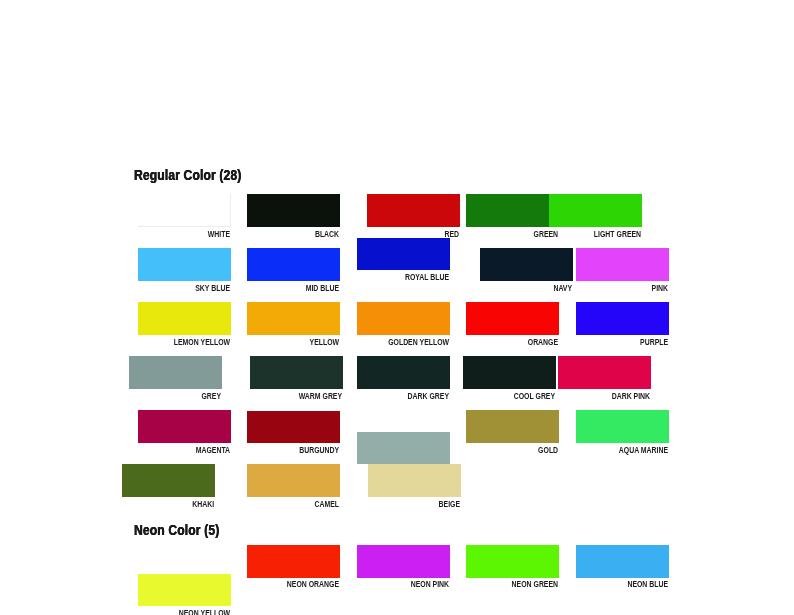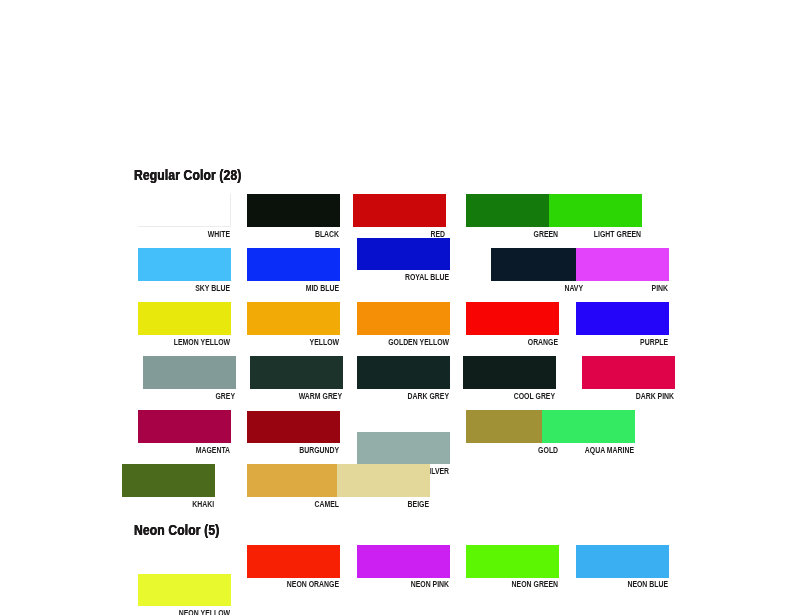--- a/index.html
+++ b/index.html
@@ -72,21 +72,21 @@
     <h2 class="section-title" style="left:134.2px;top:166.9px">Regular Color (28)</h2>
     <div class="swatch-grid">
       <div class="swatch-cell" style="left:137.6px;top:194.4px">
         <div class="swatch-chip chip-white" style="background-color: rgb(255, 255, 255);"></div>
         <div class="swatch-label">WHITE</div>
       </div>
       <div class="swatch-cell" style="left:247.1px;top:194.4px">
         <div class="swatch-chip" style="background-color: rgb(10, 18, 11);"></div>
         <div class="swatch-label">BLACK</div>
       </div>
-      <div class="swatch-cell" style="left:353px;top:194.4px">
+      <div class="swatch-cell" style="left:367px;top:194.4px">
         <div class="swatch-chip" style="background-color: rgb(204, 7, 9);"></div>
         <div class="swatch-label">RED</div>
       </div>
       <div class="swatch-cell" style="left:466.1px;top:194.4px">
         <div class="swatch-chip" style="background-color: rgb(20, 122, 11);"></div>
         <div class="swatch-label">GREEN</div>
       </div>
       <div class="swatch-cell" style="left:549px;top:194.4px">
         <div class="swatch-chip" style="background-color: rgb(44, 213, 4);"></div>
         <div class="swatch-label">LIGHT GREEN</div>
@@ -96,21 +96,21 @@
         <div class="swatch-label">SKY BLUE</div>
       </div>
       <div class="swatch-cell" style="left:247.1px;top:248.4px">
         <div class="swatch-chip" style="background-color: rgb(10, 46, 248);"></div>
         <div class="swatch-label">MID BLUE</div>
       </div>
       <div class="swatch-cell" style="left:356.6px;top:238px">
         <div class="swatch-chip" style="background-color: rgb(7, 16, 204);"></div>
         <div class="swatch-label">ROYAL BLUE</div>
       </div>
-      <div class="swatch-cell" style="left:491px;top:248.4px">
+      <div class="swatch-cell" style="left:480px;top:248.4px">
         <div class="swatch-chip" style="background-color: rgb(10, 26, 40);"></div>
         <div class="swatch-label">NAVY</div>
       </div>
       <div class="swatch-cell" style="left:575.6px;top:248.4px">
         <div class="swatch-chip" style="background-color: rgb(227, 67, 250);"></div>
         <div class="swatch-label">PINK</div>
       </div>
       <div class="swatch-cell" style="left:137.6px;top:302.4px">
         <div class="swatch-chip" style="background-color: rgb(233, 232, 12);"></div>
         <div class="swatch-label">LEMON YELLOW</div>
@@ -124,69 +124,69 @@
         <div class="swatch-label">GOLDEN YELLOW</div>
       </div>
       <div class="swatch-cell" style="left:466.1px;top:302.4px">
         <div class="swatch-chip" style="background-color: rgb(248, 5, 3);"></div>
         <div class="swatch-label">ORANGE</div>
       </div>
       <div class="swatch-cell" style="left:575.6px;top:302.4px">
         <div class="swatch-chip" style="background-color: rgb(36, 5, 250);"></div>
         <div class="swatch-label">PURPLE</div>
       </div>
-      <div class="swatch-cell" style="left:143px;top:356.4px">
+      <div class="swatch-cell" style="left:129px;top:356.4px">
         <div class="swatch-chip" style="background-color: rgb(130, 155, 153);"></div>
         <div class="swatch-label">GREY</div>
       </div>
       <div class="swatch-cell" style="left:250px;top:356.4px">
         <div class="swatch-chip" style="background-color: rgb(27, 51, 42);"></div>
         <div class="swatch-label">WARM GREY</div>
       </div>
       <div class="swatch-cell" style="left:356.6px;top:356.4px">
         <div class="swatch-chip" style="background-color: rgb(18, 39, 36);"></div>
         <div class="swatch-label">DARK GREY</div>
       </div>
       <div class="swatch-cell" style="left:463px;top:356.4px">
         <div class="swatch-chip" style="background-color: rgb(15, 30, 27);"></div>
         <div class="swatch-label">COOL GREY</div>
       </div>
-      <div class="swatch-cell" style="left:582px;top:356.4px">
+      <div class="swatch-cell" style="left:558px;top:356.4px">
         <div class="swatch-chip" style="background-color: rgb(223, 3, 73);"></div>
         <div class="swatch-label">DARK PINK</div>
       </div>
       <div class="swatch-cell" style="left:137.6px;top:410.4px">
         <div class="swatch-chip" style="background-color: rgb(168, 2, 70);"></div>
         <div class="swatch-label">MAGENTA</div>
       </div>
       <div class="swatch-cell" style="left:247.1px;top:411px">
         <div class="swatch-chip" style="background-color: rgb(152, 4, 15);"></div>
         <div class="swatch-label">BURGUNDY</div>
       </div>
       <div class="swatch-cell" style="left:356.6px;top:432px">
         <div class="swatch-chip" style="background-color: rgb(147, 173, 169);"></div>
         <div class="swatch-label">SILVER</div>
       </div>
       <div class="swatch-cell" style="left:466.1px;top:410.4px">
         <div class="swatch-chip" style="background-color: rgb(160, 145, 55);"></div>
         <div class="swatch-label">GOLD</div>
       </div>
-      <div class="swatch-cell" style="left:542px;top:410.4px">
+      <div class="swatch-cell" style="left:576px;top:410.4px">
         <div class="swatch-chip" style="background-color: rgb(52, 234, 98);"></div>
         <div class="swatch-label">AQUA MARINE</div>
       </div>
       <div class="swatch-cell" style="left:122px;top:464.4px">
         <div class="swatch-chip" style="background-color: rgb(76, 106, 27);"></div>
         <div class="swatch-label">KHAKI</div>
       </div>
       <div class="swatch-cell" style="left:247.1px;top:464.4px">
         <div class="swatch-chip" style="background-color: rgb(220, 170, 65);"></div>
         <div class="swatch-label">CAMEL</div>
       </div>
-      <div class="swatch-cell" style="left:337px;top:464.4px">
+      <div class="swatch-cell" style="left:368px;top:464.4px">
         <div class="swatch-chip" style="background-color: rgb(227, 216, 154);"></div>
         <div class="swatch-label">BEIGE</div>
       </div>
     </div>
   </section>
   <section class="color-section">
     <h2 class="section-title" style="left:134.2px;top:521.8px">Neon Color (5)</h2>
     <div class="swatch-grid">
       <div class="swatch-cell" style="left:137.6px;top:574px">
         <div class="swatch-chip" style="background-color: rgb(232, 250, 46);"></div>

